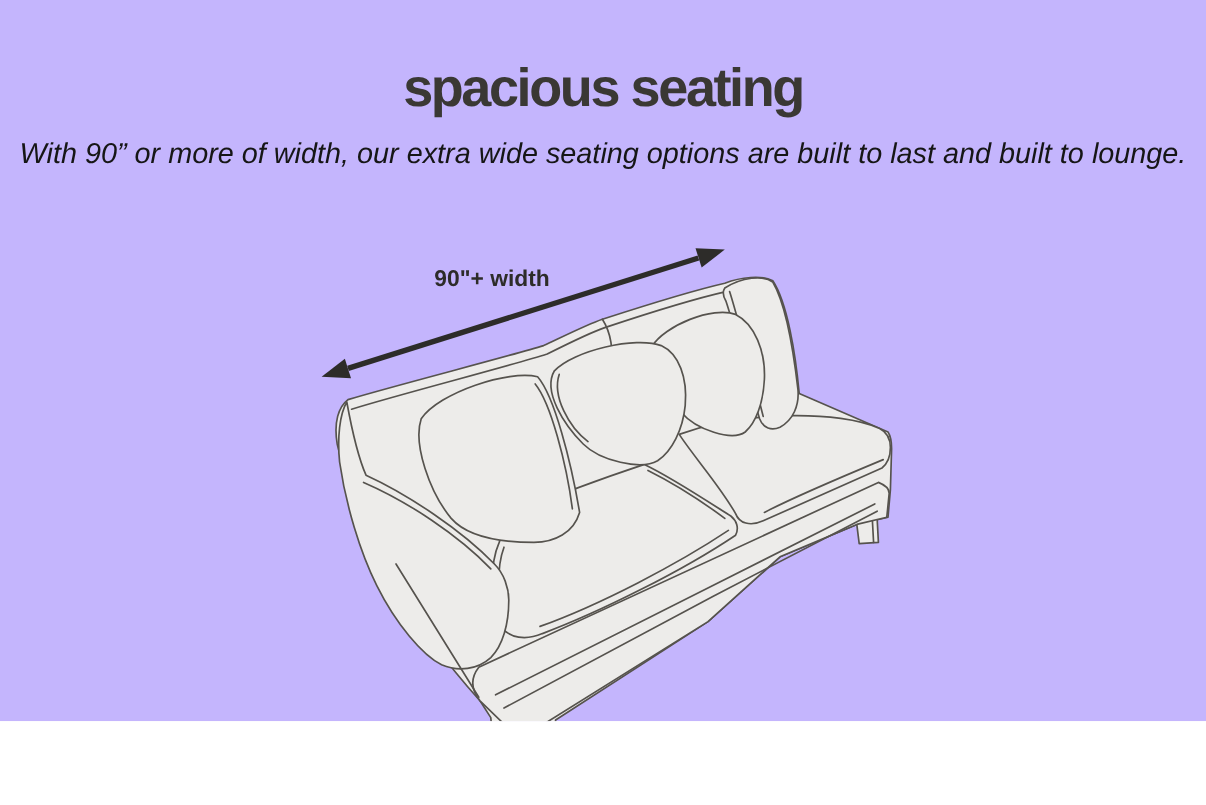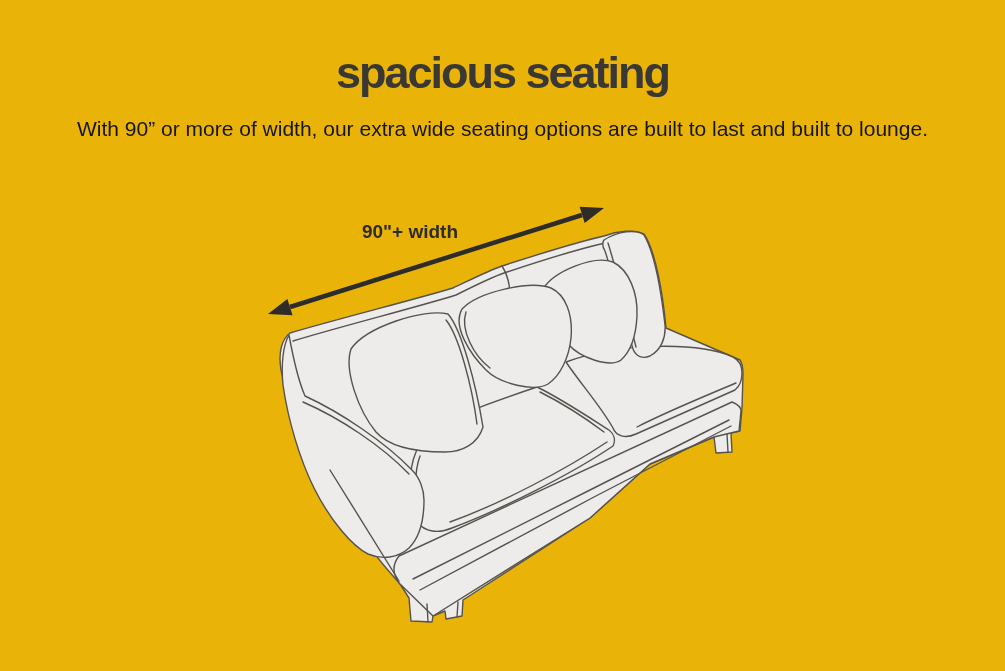--- a/index.html
+++ b/index.html
@@ -1,37 +1,38 @@
 <!DOCTYPE html>
 <html><head>
 <meta charset="utf-8">
 <style>
   html,body{margin:0;padding:0;background:#ffffff;}
   .page{
     position:relative;
-    width:1005px;height:671px;
-    background:#eab308;
+    width:1005px;height:601px;
+    background:#c4b5fd;
     overflow:hidden;
     font-family:"Liberation Sans","DejaVu Sans",sans-serif;
   }
   .page-title{
     position:relative;z-index:2;
     margin:0;padding-top:50px;
     text-align:center;
     font-size:45px;line-height:45px;
     font-weight:bold;
     letter-spacing:-2px;
     color:#3a3834;
   }
   .intro{
     position:relative;z-index:2;
     margin:21px 0 0 0;
     text-align:center;
-    font-size:21px;line-height:26px;
+    font-size:24px;line-height:26px;
     color:#161616;
+    font-style:italic;
   }
   .diagram{
     position:absolute;left:0;top:0;width:1005px;height:671px;margin:0;z-index:1;
   }
   .diagram svg{display:block;width:1005px;height:671px;}
   .sofa-line{fill:none;stroke:#56534e;stroke-width:1.4;stroke-linecap:round;stroke-linejoin:round;}
   .sofa-fill{fill:#edecea;stroke:#56534e;stroke-width:1.4;stroke-linecap:round;stroke-linejoin:round;}
   .arrow-stroke{stroke:#2d2c29;stroke-width:4.5;fill:none;}
   .arrow-head{fill:#2d2c29;stroke:none;}
   .dim-label{

